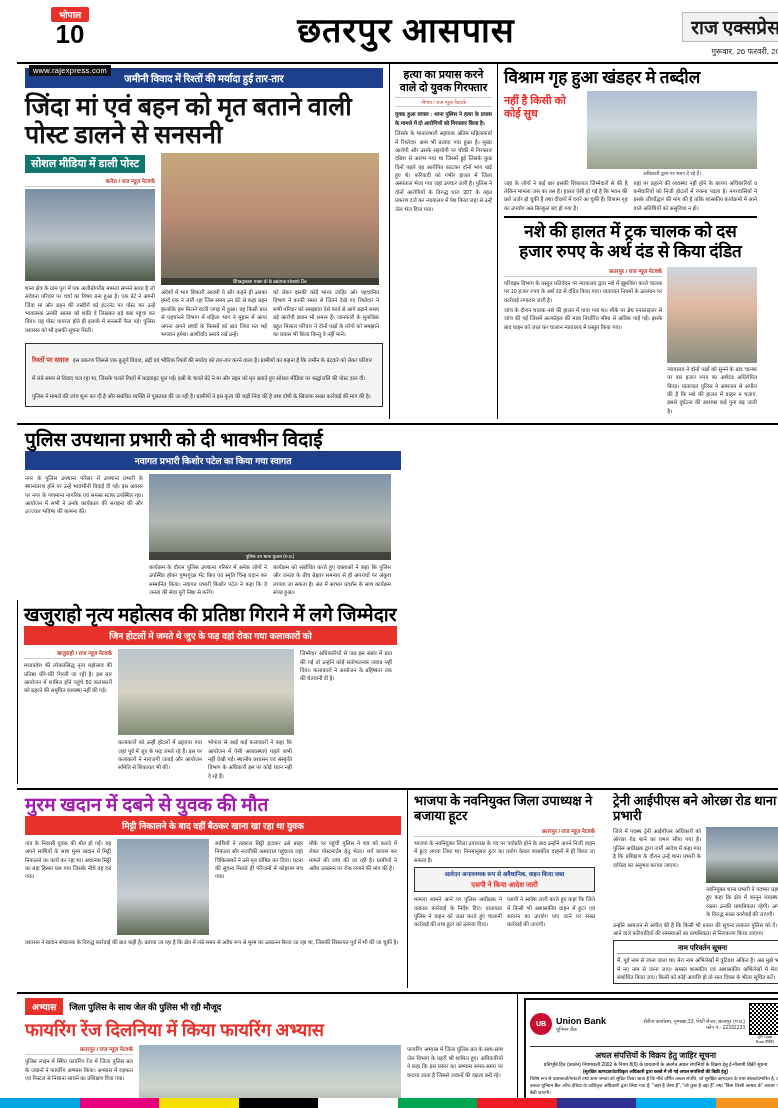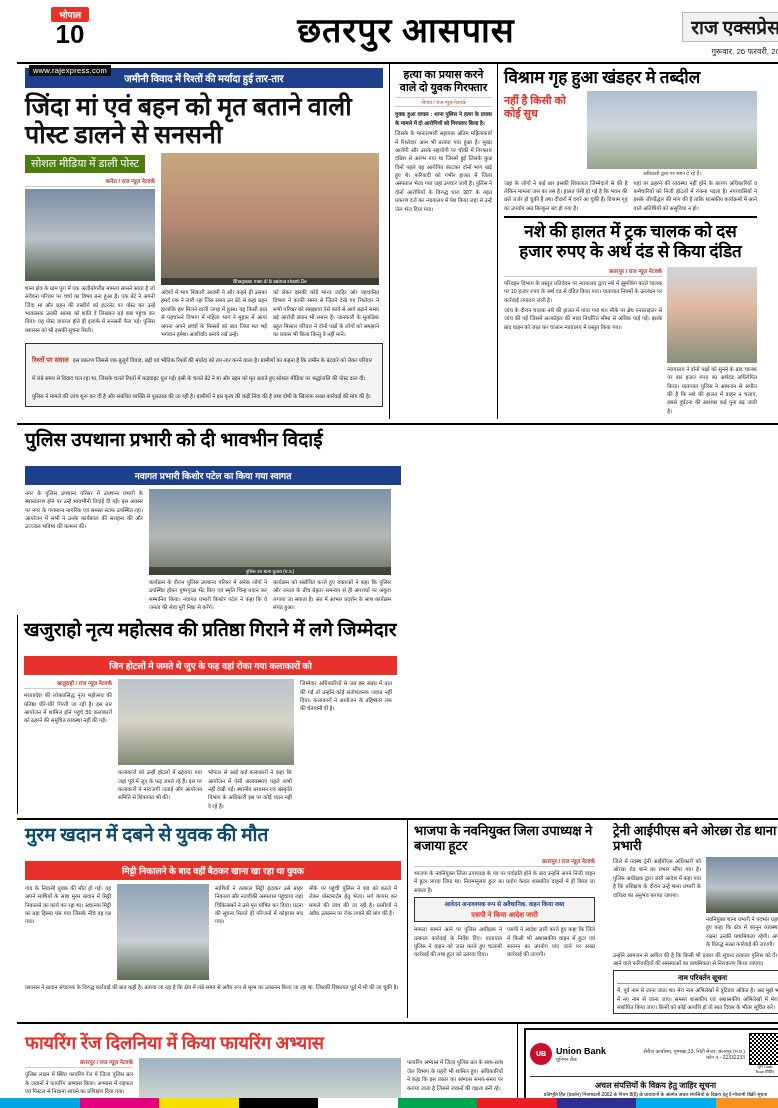--- a/index.html
+++ b/index.html
@@ -21,42 +21,42 @@
   .photo{background:#9aa7b0;position:relative;overflow:hidden;}
   .cap{font-size:5px;color:#333;text-align:center;padding:1px 0;}
 
   
   .sec1{display:flex;}
   .s1-left{width:372px;padding:4px 6px 4px 8px;box-sizing:border-box;}
   .s1-mid{width:108px;padding:4px 5px;box-sizing:border-box;border-left:1px solid #000;}
   .s1-right{width:268px;padding:4px 8px 4px 6px;box-sizing:border-box;border-left:1px solid #000;}
   .kicker{background:#1d3f8c;color:#fff;font-size:10px;font-weight:bold;text-align:center;padding:3px 4px;font-family:"Liberation Serif",serif;}
   .lead-hl{font-size:25px;line-height:1.12;color:#111;margin:5px 0 4px;font-family:"Liberation Serif",serif;font-weight:bold;}
-  .subhl{background:#4d7c0f;color:#fff;display:inline-block;font-size:11px;font-weight:normal;padding:2px 6px;line-height:1.25;font-family:"Liberation Serif",serif;}
+  .subhl{background:#0f766e;color:#fff;display:inline-block;font-size:11px;font-weight:bold;padding:2px 6px;line-height:1.25;font-family:"Liberation Serif",serif;}
   .box-note{border:1px solid #333;background:#f4f4f2;padding:4px 6px;margin-top:5px;}
   .box-note .bt{font-weight:bold;font-size:6.5px;color:#c0392b;display:inline;}
 
   
   .mid-hl{font-size:11px;line-height:1.2;text-align:center;font-family:"Liberation Serif",serif;font-weight:bold;}
   .mini-by{font-size:5px;text-align:center;color:#c0392b;border-top:1px solid #ccc;border-bottom:1px solid #ccc;margin:3px 0;padding:1px 0;}
 
   
   .r-hl{font-size:17px;line-height:1.15;font-family:"Liberation Serif",serif;font-weight:bold;}
   .r-sub{font-size:11px;font-weight:bold;color:#e8312a;font-family:"Liberation Serif",serif;line-height:1.2;margin-top:3px;}
 
   
   .sec-truck{border-top:2px solid #000;margin-top:4px;padding-top:4px;}
   .truck-hl{font-size:17px;text-align:center;font-family:"Liberation Serif",serif;font-weight:bold;line-height:1.2;padding:0 6px;}
 
   
   .sec2{display:flex;border-top:2px solid #000;margin-top:4px;flex-direction:column;}
   .s2-left{width:390px;padding:4px 6px 4px 8px;box-sizing:border-box;}
   .s2-right{width:388px;padding:4px 8px 4px 6px;box-sizing:border-box;border-left:1px solid #000;}
   .h2{font-size:19px;font-family:"Liberation Serif",serif;font-weight:bold;line-height:1.15;}
-  .h2b{background:#1d3f8c;color:#fff;font-size:9px;text-align:center;padding:3px;margin-top:15px;font-weight:bold;}
+  .h2b{background:#1d3f8c;color:#fff;font-size:9px;text-align:center;padding:3px;margin-top:0;font-weight:bold;}
 
   
   .sec3{display:flex;border-top:2px solid #000;margin-top:4px;}
   .s3-left{width:390px;padding:4px 6px 4px 8px;box-sizing:border-box;}
   .s3-right{width:388px;padding:4px 8px 4px 6px;box-sizing:border-box;border-left:1px solid #000;}
 
   
   .sec4{border-top:2px solid #000;margin-top:4px;display:flex;}
   .s4-left{width:500px;padding:4px 6px 4px 8px;box-sizing:border-box;}
   .s4-right{width:278px;padding:4px 8px 4px 6px;box-sizing:border-box;border-left:1px solid #000;}
@@ -210,21 +210,21 @@
             <div style="width:84px;" class="body-text">भोपाल से आई कई कलाकारों ने कहा कि आयोजन में ऐसी अव्यवस्थाएं पहले कभी नहीं देखी गईं। स्थानीय प्रशासन एवं संस्कृति विभाग के अधिकारी इस पर कोई ध्यान नहीं दे रहे हैं।</div>
           </div>
         </div>
         <div style="width:92px;" class="body-text">जिम्मेदार अधिकारियों से जब इस संबंध में बात की गई तो उन्होंने कोई संतोषजनक जवाब नहीं दिया। कलाकारों ने आयोजन के बहिष्कार तक की चेतावनी दी है।</div>
       </div>
     </div>
   </div>
 
   <div class="sec3">
     <div class="s3-left">
-      <div class="h2" style="color:#0c4a6e;">मुरम खदान में दबने से युवक की मौत</div>
+      <div class="h2" style="color:#a21caf;">मुरम खदान में दबने से युवक की मौत</div>
       <div class="h2b" style="background:#e8312a;">मिट्टी निकालने के बाद वहीं बैठकर खाना खा रहा था युवक</div>
       <div style="display:flex;gap:6px;margin-top:4px;">
         <div style="width:86px;" class="body-text">गांव के निवासी युवक की मौत हो गई। वह अपने साथियों के साथ मुरम खदान में मिट्टी निकालने का कार्य कर रहा था। अचानक मिट्टी का बड़ा हिस्सा धंस गया जिसके नीचे वह दब गया।</div>
         <div style="width:92px;">
           <div class="photo ph-man" style="height:96px;"></div>
         </div>
         <div style="width:88px;" class="body-text">साथियों ने तत्काल मिट्टी हटाकर उसे बाहर निकाला और नजदीकी अस्पताल पहुंचाया जहां चिकित्सकों ने उसे मृत घोषित कर दिया। घटना की सूचना मिलते ही परिजनों में कोहराम मच गया।</div>
         <div style="width:88px;" class="body-text">मौके पर पहुंची पुलिस ने शव को कब्जे में लेकर पोस्टमार्टम हेतु भेजा। मर्ग कायम कर मामले की जांच की जा रही है। ग्रामीणों ने अवैध उत्खनन पर रोक लगाने की मांग की है।</div>
       </div>
       <div class="body-text" style="margin-top:3px;">प्रशासन ने खदान संचालक के विरुद्ध कार्रवाई की बात कही है। बताया जा रहा है कि क्षेत्र में लंबे समय से अवैध रूप से मुरम का उत्खनन किया जा रहा था, जिसकी शिकायत पूर्व में भी की जा चुकी है।</div>
@@ -260,20 +260,24 @@
             <div style="font-size:7px;font-weight:bold;text-align:center;border-bottom:1px solid #999;padding-bottom:1px;">नाम परिवर्तन सूचना</div>
             <div class="body-text" style="margin-top:2px;">मैं, पूर्व नाम से जाना जाता था। मेरा नाम अभिलेखों में त्रुटिवश अंकित है। अब मुझे भविष्य में नए नाम से जाना जाए। समस्त शासकीय एवं अशासकीय अभिलेखों में मेरा नाम संशोधित किया जाए। किसी को कोई आपत्ति हो तो सात दिवस के भीतर सूचित करें।</div>
           </div>
         </div>
       </div>
     </div>
   </div>
 
   <div class="sec4">
     <div class="s4-left">
+      <div style="display:flex;align-items:center;gap:6px;">
+        <span class="abhyas">अभ्यास</span>
+        <span style="font-size:8.5px;font-weight:bold;">जिला पुलिस के साथ जेल की पुलिस भी रही मौजूद</span>
+      </div>
       <div class="fire-hl" style="margin-top:2px;">फायरिंग रेंज दिलनिया में किया फायरिंग अभ्यास</div>
       <div style="display:flex;gap:6px;margin-top:4px;">
         <div style="width:108px;">
           <div class="byline">छतरपुर / राज न्यूज़ नेटवर्क</div>
           <div class="body-text">पुलिस लाइन में स्थित फायरिंग रेंज में जिला पुलिस बल के जवानों ने फायरिंग अभ्यास किया। अभ्यास में राइफल एवं पिस्टल से निशाना साधने का प्रशिक्षण दिया गया।</div>
         </div>
         <div style="width:262px;">
           <div class="photo ph-field" style="height:92px;"></div>
           <div style="display:flex;gap:6px;margin-top:3px;">
             <div style="width:128px;" class="body-text">अभ्यास के दौरान पुलिस अधिकारियों ने जवानों को हथियार चलाने की बारीकियां बताईं। प्रत्येक जवान को निर्धारित लक्ष्य पर निशाना लगाने के लिए कहा गया।</div>

